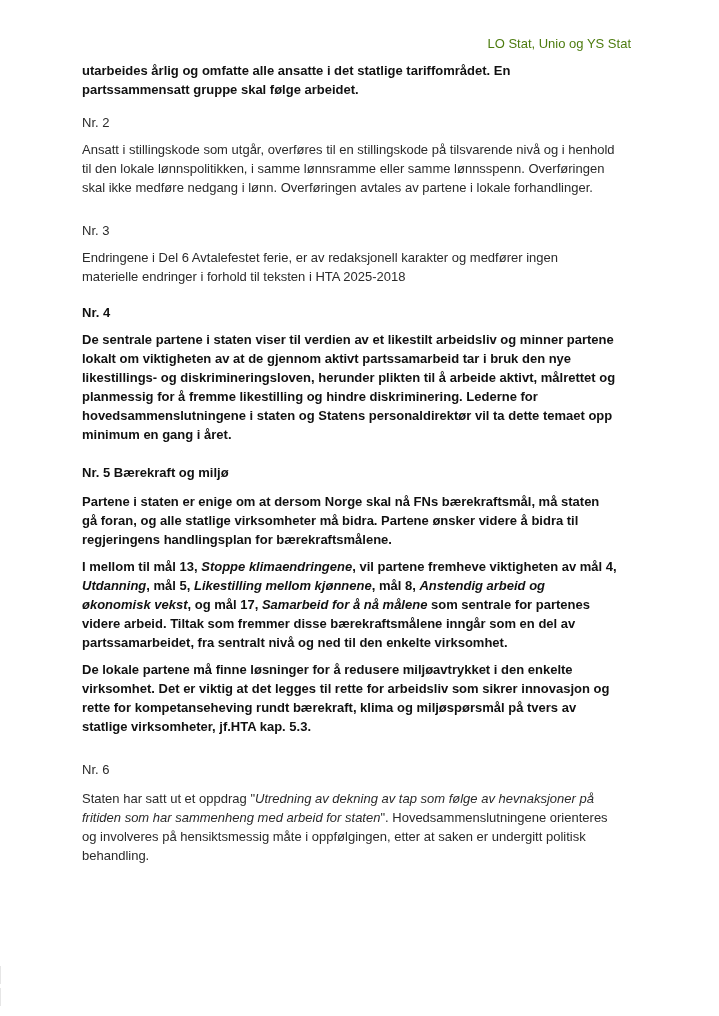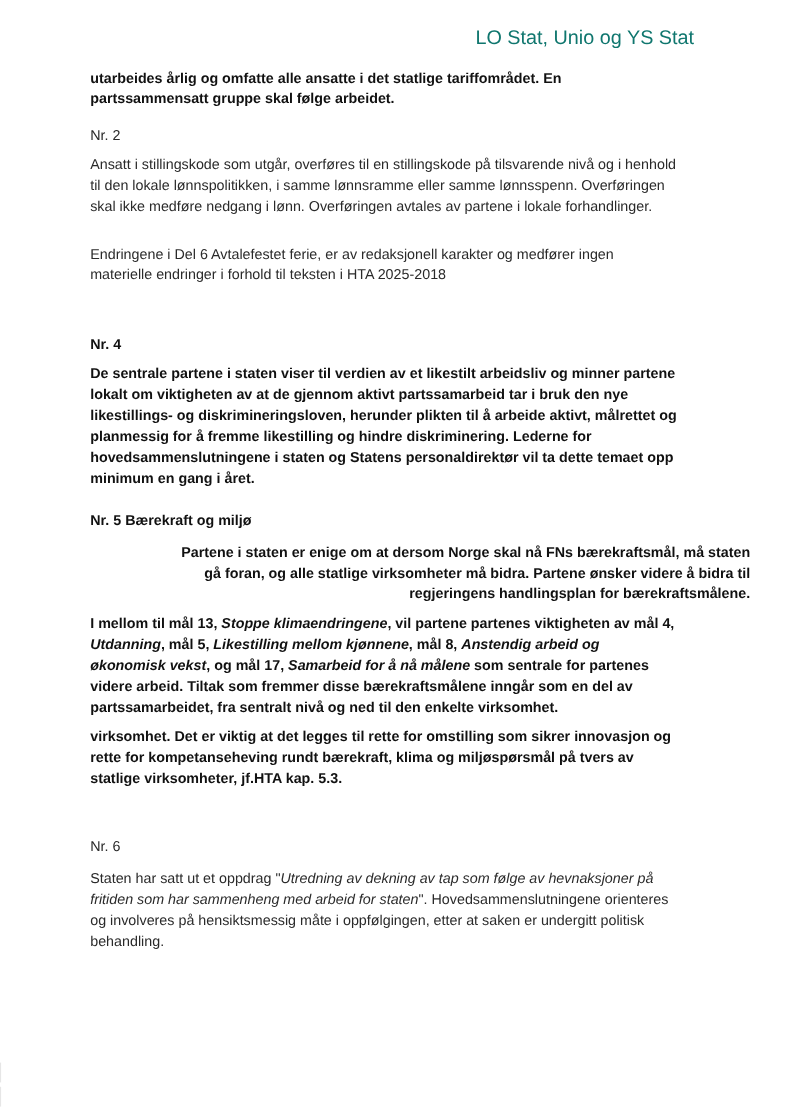--- a/index.html
+++ b/index.html
@@ -1,22 +1,22 @@
 <!DOCTYPE html>
 <html><head>
   <meta charset="utf-8">
   <style>
     html, body { margin: 0; padding: 0; background: #ffffff; }
     body {
       width: 719px; height: 1016px; position: relative; overflow: hidden;
       font-family: "Liberation Sans", sans-serif; color: #1a1a1a;
     }
     .page-header {
-      position: absolute; top: 24px; right: 88px;
-      font-size: 18px; color: #0f766e;
+      position: absolute; top: 36px; right: 88px;
+      font-size: 13px; color: #4d7c0f;
     }
     .block { position: absolute; left: 82px; width: 560px; font-size: 13px; line-height: 19px; }
     .bold { font-weight: bold; color: #111; }
     .normal { font-weight: normal; color: #2a2a2a; }
     .heading { font-size: 13px; line-height: 19px; margin: 0 0 8px 0; }
     p { margin: 0; }
     .line { display: block; white-space: nowrap; }
     em { font-style: italic; text-align: right; }
     .scan-mark { position: absolute; left: 0; width: 1px; background: #e6e6e6; }
   </style>
@@ -33,54 +33,56 @@
 <div class="block normal" style="top:113px;">
   <div class="heading">Nr. 2</div>
   <p>
     <span class="line">Ansatt i stillingskode som utgår, overføres til en stillingskode på tilsvarende nivå og i henhold</span>
     <span class="line">til den lokale lønnspolitikken, i samme lønnsramme eller samme lønnsspenn. Overføringen</span>
     <span class="line">skal ikke medføre nedgang i lønn. Overføringen avtales av partene i lokale forhandlinger.</span>
   </p>
 </div>
 
 <div class="block normal" style="top:221px;">
+  <div class="heading">Nr. 3</div>
   <p>
     <span class="line">Endringene i Del 6 Avtalefestet ferie, er av redaksjonell karakter og medfører ingen</span>
     <span class="line">materielle endringer i forhold til teksten i HTA 2025-2018</span>
   </p>
 </div>
 
 <div class="block bold" style="top:303px; width:600px;">
   <div class="heading">Nr. 4</div>
   <p>
     <span class="line">De sentrale partene i staten viser til verdien av et likestilt arbeidsliv og minner partene</span>
     <span class="line">lokalt om viktigheten av at de gjennom aktivt partssamarbeid tar i bruk den nye</span>
     <span class="line">likestillings- og diskrimineringsloven, herunder plikten til å arbeide aktivt, målrettet og</span>
     <span class="line">planmessig for å fremme likestilling og hindre diskriminering. Lederne for</span>
     <span class="line">hovedsammenslutningene i staten og Statens personaldirektør vil ta dette temaet opp</span>
     <span class="line">minimum en gang i året.</span>
   </p>
 </div>
 
 <div class="block bold" style="top:463px; width:600px;">
   <div class="heading" style="margin-bottom:10px;">Nr. 5 Bærekraft og miljø</div>
-  <p style="margin-bottom:8px;text-align:right;">
+  <p style="margin-bottom:8px;">
     <span class="line">Partene i staten er enige om at dersom Norge skal nå FNs bærekraftsmål, må staten</span>
     <span class="line">gå foran, og alle statlige virksomheter må bidra. Partene ønsker videre å bidra til</span>
     <span class="line">regjeringens handlingsplan for bærekraftsmålene.</span>
   </p>
   <p style="margin-bottom:8px;">
-    <span class="line"><span>I mellom til mål 13, </span><em>Stoppe klimaendringene</em><span>, vil partene partenes viktigheten av mål 4,</span></span>
+    <span class="line"><span>I mellom til mål 13, </span><em>Stoppe klimaendringene</em><span>, vil partene fremheve viktigheten av mål 4,</span></span>
     <span class="line"><em>Utdanning</em><span>, mål 5, </span><em>Likestilling mellom kjønnene</em><span>, mål 8, </span><em>Anstendig arbeid og</em></span>
     <span class="line"><em>økonomisk vekst</em><span>, og mål 17, </span><em>Samarbeid for å nå målene</em><span> som sentrale for partenes</span></span>
     <span class="line">videre arbeid. Tiltak som fremmer disse bærekraftsmålene inngår som en del av</span>
     <span class="line">partssamarbeidet, fra sentralt nivå og ned til den enkelte virksomhet.</span>
   </p>
   <p>
-    <span class="line">virksomhet. Det er viktig at det legges til rette for omstilling som sikrer innovasjon og</span>
+    <span class="line">De lokale partene må finne løsninger for å redusere miljøavtrykket i den enkelte</span>
+    <span class="line">virksomhet. Det er viktig at det legges til rette for arbeidsliv som sikrer innovasjon og</span>
     <span class="line">rette for kompetanseheving rundt bærekraft, klima og miljøspørsmål på tvers av</span>
     <span class="line">statlige virksomheter, jf.HTA kap. 5.3.</span>
   </p>
 </div>
 
 <div class="block normal" style="top:760px; width:600px;">
   <div class="heading" style="margin-bottom:10px;">Nr. 6</div>
   <p>
     <span class="line"><span>Staten har satt ut et oppdrag "</span><em>Utredning av dekning av tap som følge av hevnaksjoner på</em></span>
     <span class="line"><em>fritiden som har sammenheng med arbeid for staten</em><span>". Hovedsammenslutningene orienteres</span></span>

